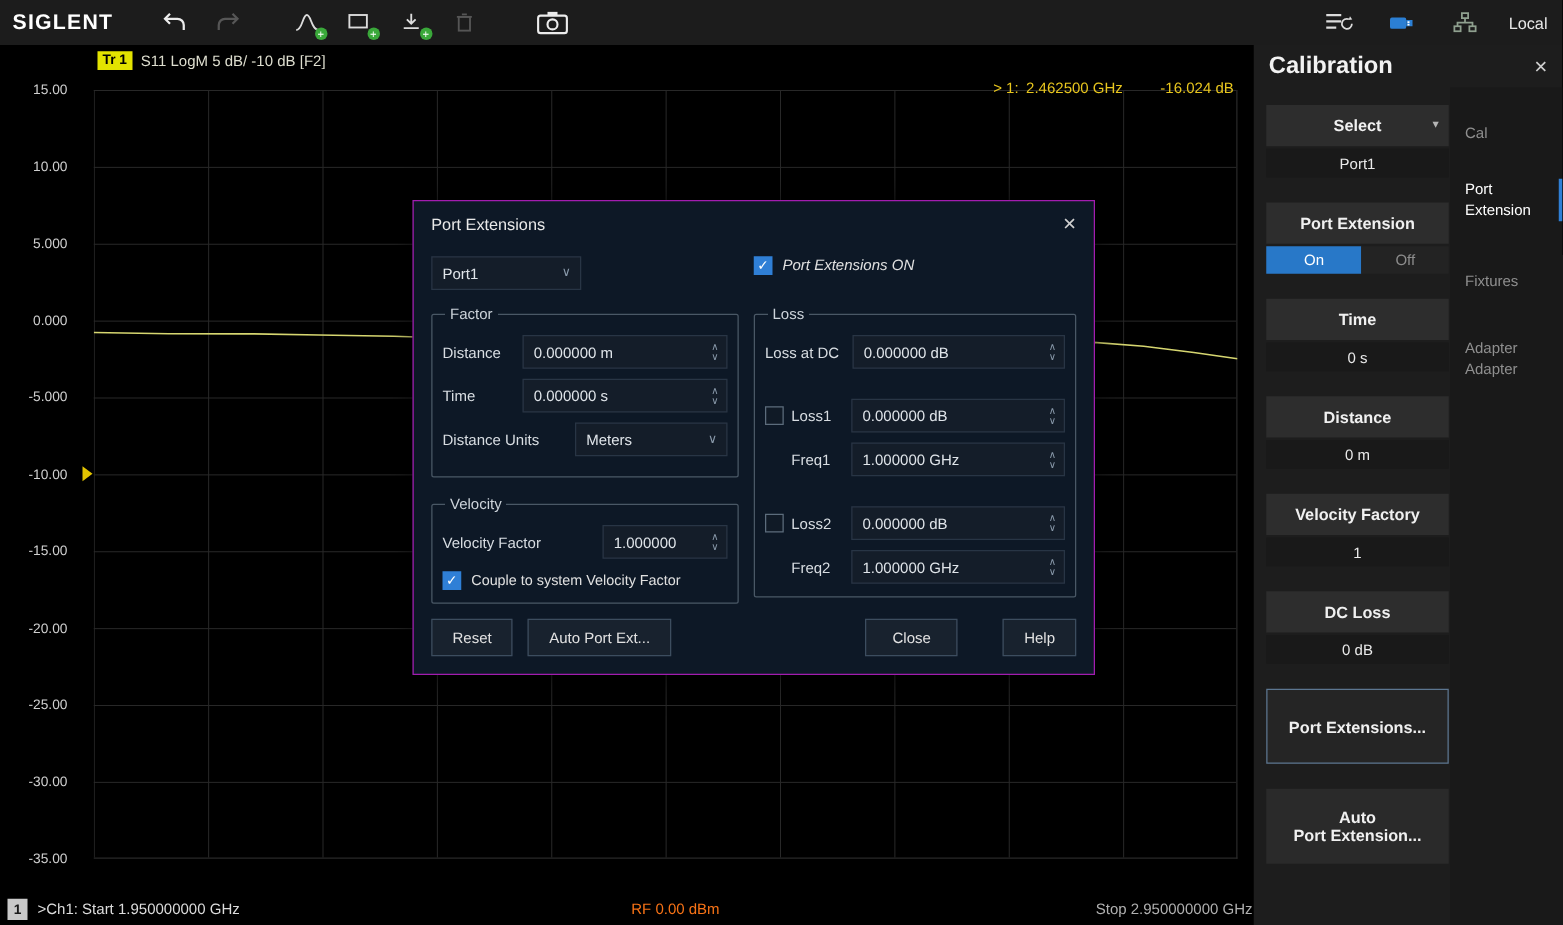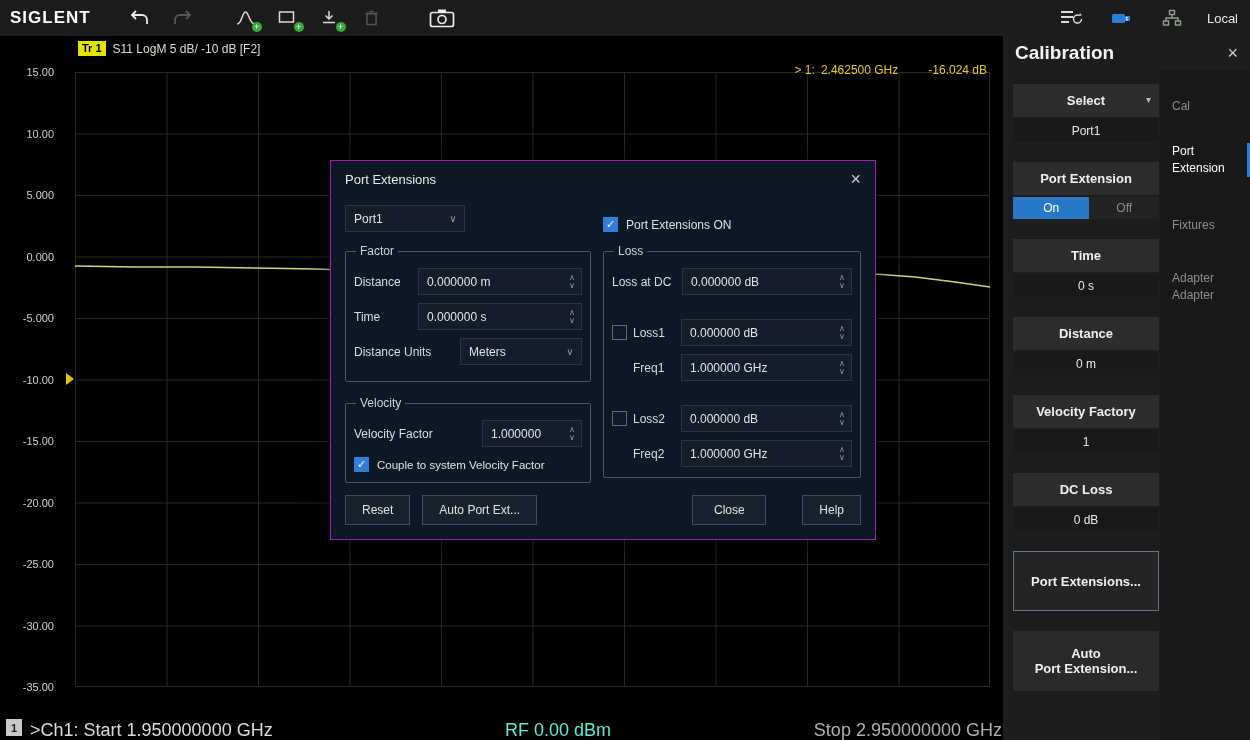--- a/index.html
+++ b/index.html
@@ -33,23 +33,23 @@
   .plot { position:absolute; left:75px; top:36px; width:915px; height:615px;
           background-image:
             linear-gradient(#282828 1px, transparent 1px),
             linear-gradient(90deg, #282828 1px, transparent 1px);
           background-size:100% 61.5px, 91.5px 100%;
           border-right:1px solid #282828; border-bottom:1px solid #282828; }
   .plot svg { position:absolute; left:0; top:0; }
   .reflvl { position:absolute; left:66px; top:337px; width:0; height:0;
             border-top:6px solid transparent; border-bottom:6px solid transparent;
             border-left:8px solid #e3c400; }
-  .statusbar { position:absolute; left:0; bottom:0; width:1016px; height:24px; font-size:18px; }
+  .statusbar { position:absolute; left:0; bottom:0; width:1016px; height:24px; font-size:12px; }
   .st-left  { position:absolute; left:30px; top:4px; color:#dcdcdc; }
-  .st-center{ position:absolute; left:505px; top:4px; color:#5eead4; }
+  .st-center{ position:absolute; left:505px; top:4px; color:#f97316; }
   .st-right { position:absolute; right:14px; top:4px; color:#b0b0b0; }
   .page-badge { position:absolute; left:6px; bottom:4px; width:16px; height:17px; background:#c9c9c9;
                 color:#1a1a1a; font-size:11px; font-weight:bold; display:flex; align-items:center;
                 justify-content:center; }
 
   
   .sidepanel { position:absolute; left:1003px; top:36px; width:247px; height:704px; background:#1d1d1d; }
   .sp-header { height:34px; display:flex; align-items:center; padding:0 12px; }
   .sp-title { color:#f2f2f2; font-weight:bold; font-size:19px; }
   .close-x { margin-left:auto; color:#cfcfcf; font-size:18px; line-height:18px; cursor:default; }
@@ -85,21 +85,21 @@
   .dlg-body { padding:2px 14px 0; display:grid; grid-template-columns:246px 1fr; column-gap:12px; }
   .ddl, .nfield { display:flex; align-items:center; height:27px; background:#141d29; border:1px solid #283545; }
   .ddl .val, .nfield .val { flex:1; padding-left:8px; font-size:12px; color:#e0e5ea; white-space:nowrap; }
   .ddl-arrow { width:22px; text-align:center; color:#8a9aab; font-size:10px; }
   .ddl-arrow::after { content:"∨"; }
   .spin { width:18px; display:flex; flex-direction:column; align-items:center; justify-content:center;
           color:#8a9aab; }
   .spin .su, .spin .sd { font-size:8px; line-height:8px; font-style:normal; }
   .su::after { content:"∧"; } .sd::after { content:"∨"; }
   .port-ddl { width:120px; margin:6px 0 12px; }
-  .onrow { height:27px; margin:6px 0 12px; display:flex; align-items:flex-end; gap:8px; }
+  .onrow { height:27px; margin:6px 0 12px; display:flex; align-items:flex-start; gap:8px;font-style:italic; }
   .cb { width:15px; height:15px; display:inline-flex; align-items:center; justify-content:center; flex:none; }
   .cb.checked { background:#2f7fd6; color:#fff; font-size:11px; }
   .cb.checked::after { content:"✓"; }
   .cb.un { background:#101a26; border:1px solid #5c6c7c; }
   .cblabel { font-size:12px; color:#e0e0e0; white-space:nowrap; }
   fieldset { border:1px solid #4a5866; border-radius:2px; padding:2px 8px 8px; margin-bottom:14px; }
   legend { font-size:12px; color:#ccd3da; padding:0 4px; margin-left:2px; }
   .frow { display:flex; align-items:center; margin:8px 0; gap:6px; }
   .flabel { font-size:12px; color:#d8dde2; flex:none; }
   .w60 { width:58px; } .w66 { width:64px; } .w44 { width:42px; }

